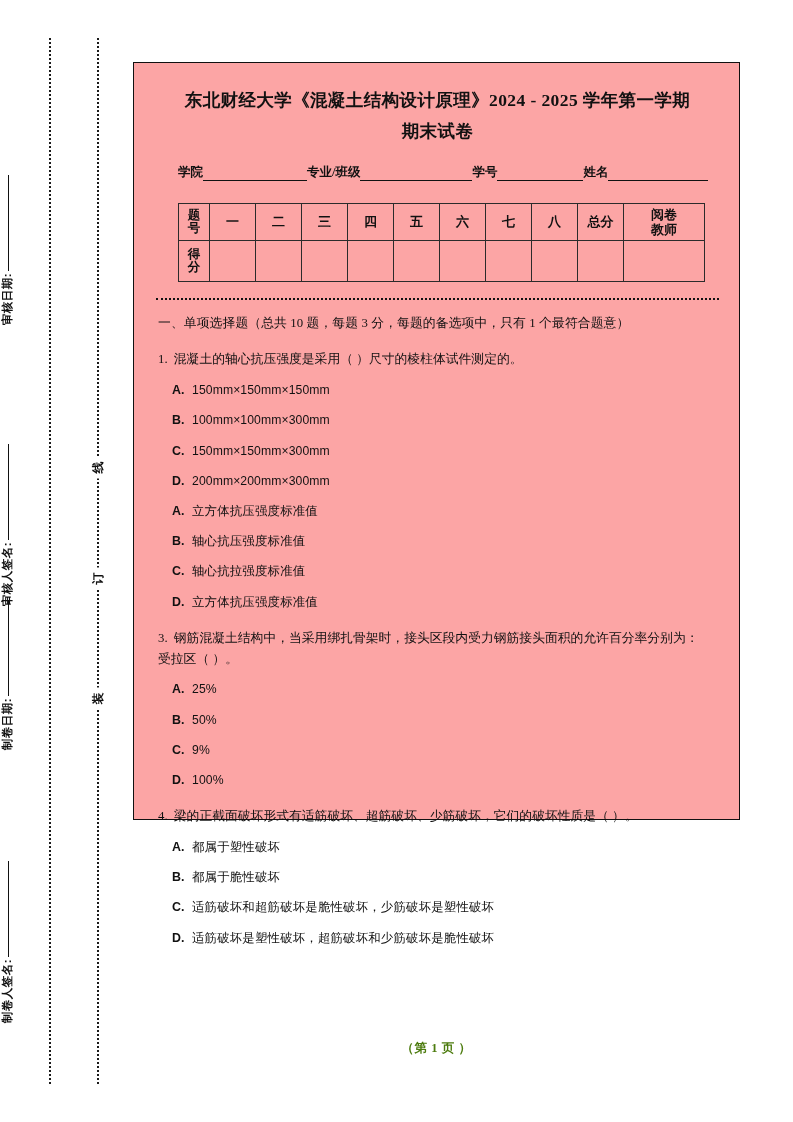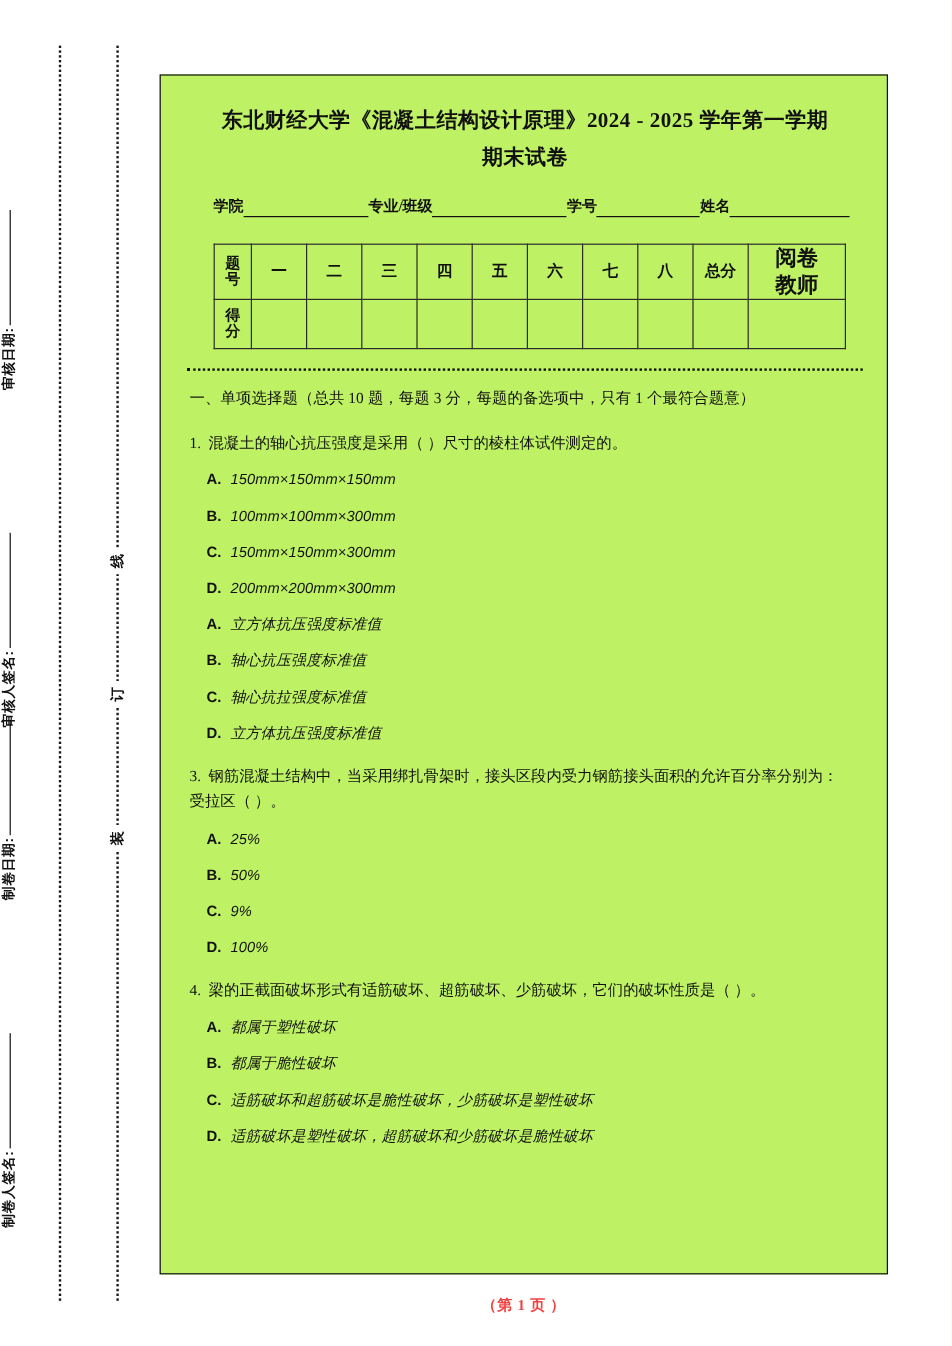--- a/index.html
+++ b/index.html
@@ -79,24 +79,24 @@
     padding: 4px 0;
     transform: rotate(-90deg);
   }
 
   
   .frame {
     position: absolute;
     left: 133px;
     top: 62px;
     width: 607px;
-    height: 1000px;
+    height: 758px;
     border: 1.6px solid #111111;
     box-sizing: border-box;
-    background: #bef264;
+    background: #fca5a5;
   }
   .frame-inner {
     padding: 22px 20px 0 22px;
   }
 
   
   .exam-title {
     text-align: center;
     font-family: "Liberation Serif", "DejaVu Serif", serif;
     font-size: 17.5px;
@@ -147,21 +147,21 @@
     height: 34px;
     line-height: 1.15;
   }
   table.score-table td.head-cell {
     width: 28px;
     font-size: 12.5px;
     padding: 0 1px;
     line-height: 1.1;
   }
   table.score-table td.teacher-cell {
-    font-size: 18px;
+    font-size: 13px;
     line-height: 1.2;
     margin-top: 12px;
   }
   table.score-table tr.row-score td { height: 38px; }
   .stack { display: block; }
 
   
   .dotted-sep {
     margin: 16px 0 0 0;
     border-top: 2.2px dotted #111;
@@ -199,33 +199,33 @@
     font-weight: bold;
     width: 20px;
     flex: 0 0 20px;
     font-size: 12.4px;
   }
   .opt.ascii .otext {
     font-family: "Liberation Sans", "DejaVu Sans", sans-serif;
     font-size: 12.2px;
     letter-spacing: 0.1px;
   }
-  .opt .otext { letter-spacing: 0.2px; font-style: italic; }
+  .opt .otext { letter-spacing: 0.2px; }
 
   
   .page-footer {
     position: absolute;
     left: 133px;
-    top: 1080px;
+    top: 1040px;
     width: 607px;
     text-align: center;
     font-family: "Liberation Serif", "DejaVu Serif", serif;
     font-size: 12.5px;
     font-weight: bold;
-    color: #ef4444;
+    color: #4d7c0f;
     letter-spacing: 0.6px;
   }
 </style>
 </head>
 <body>
 
 <div class="page">
 
   <div class="seal-strip">
     <div class="seal-dotline outer"></div>

